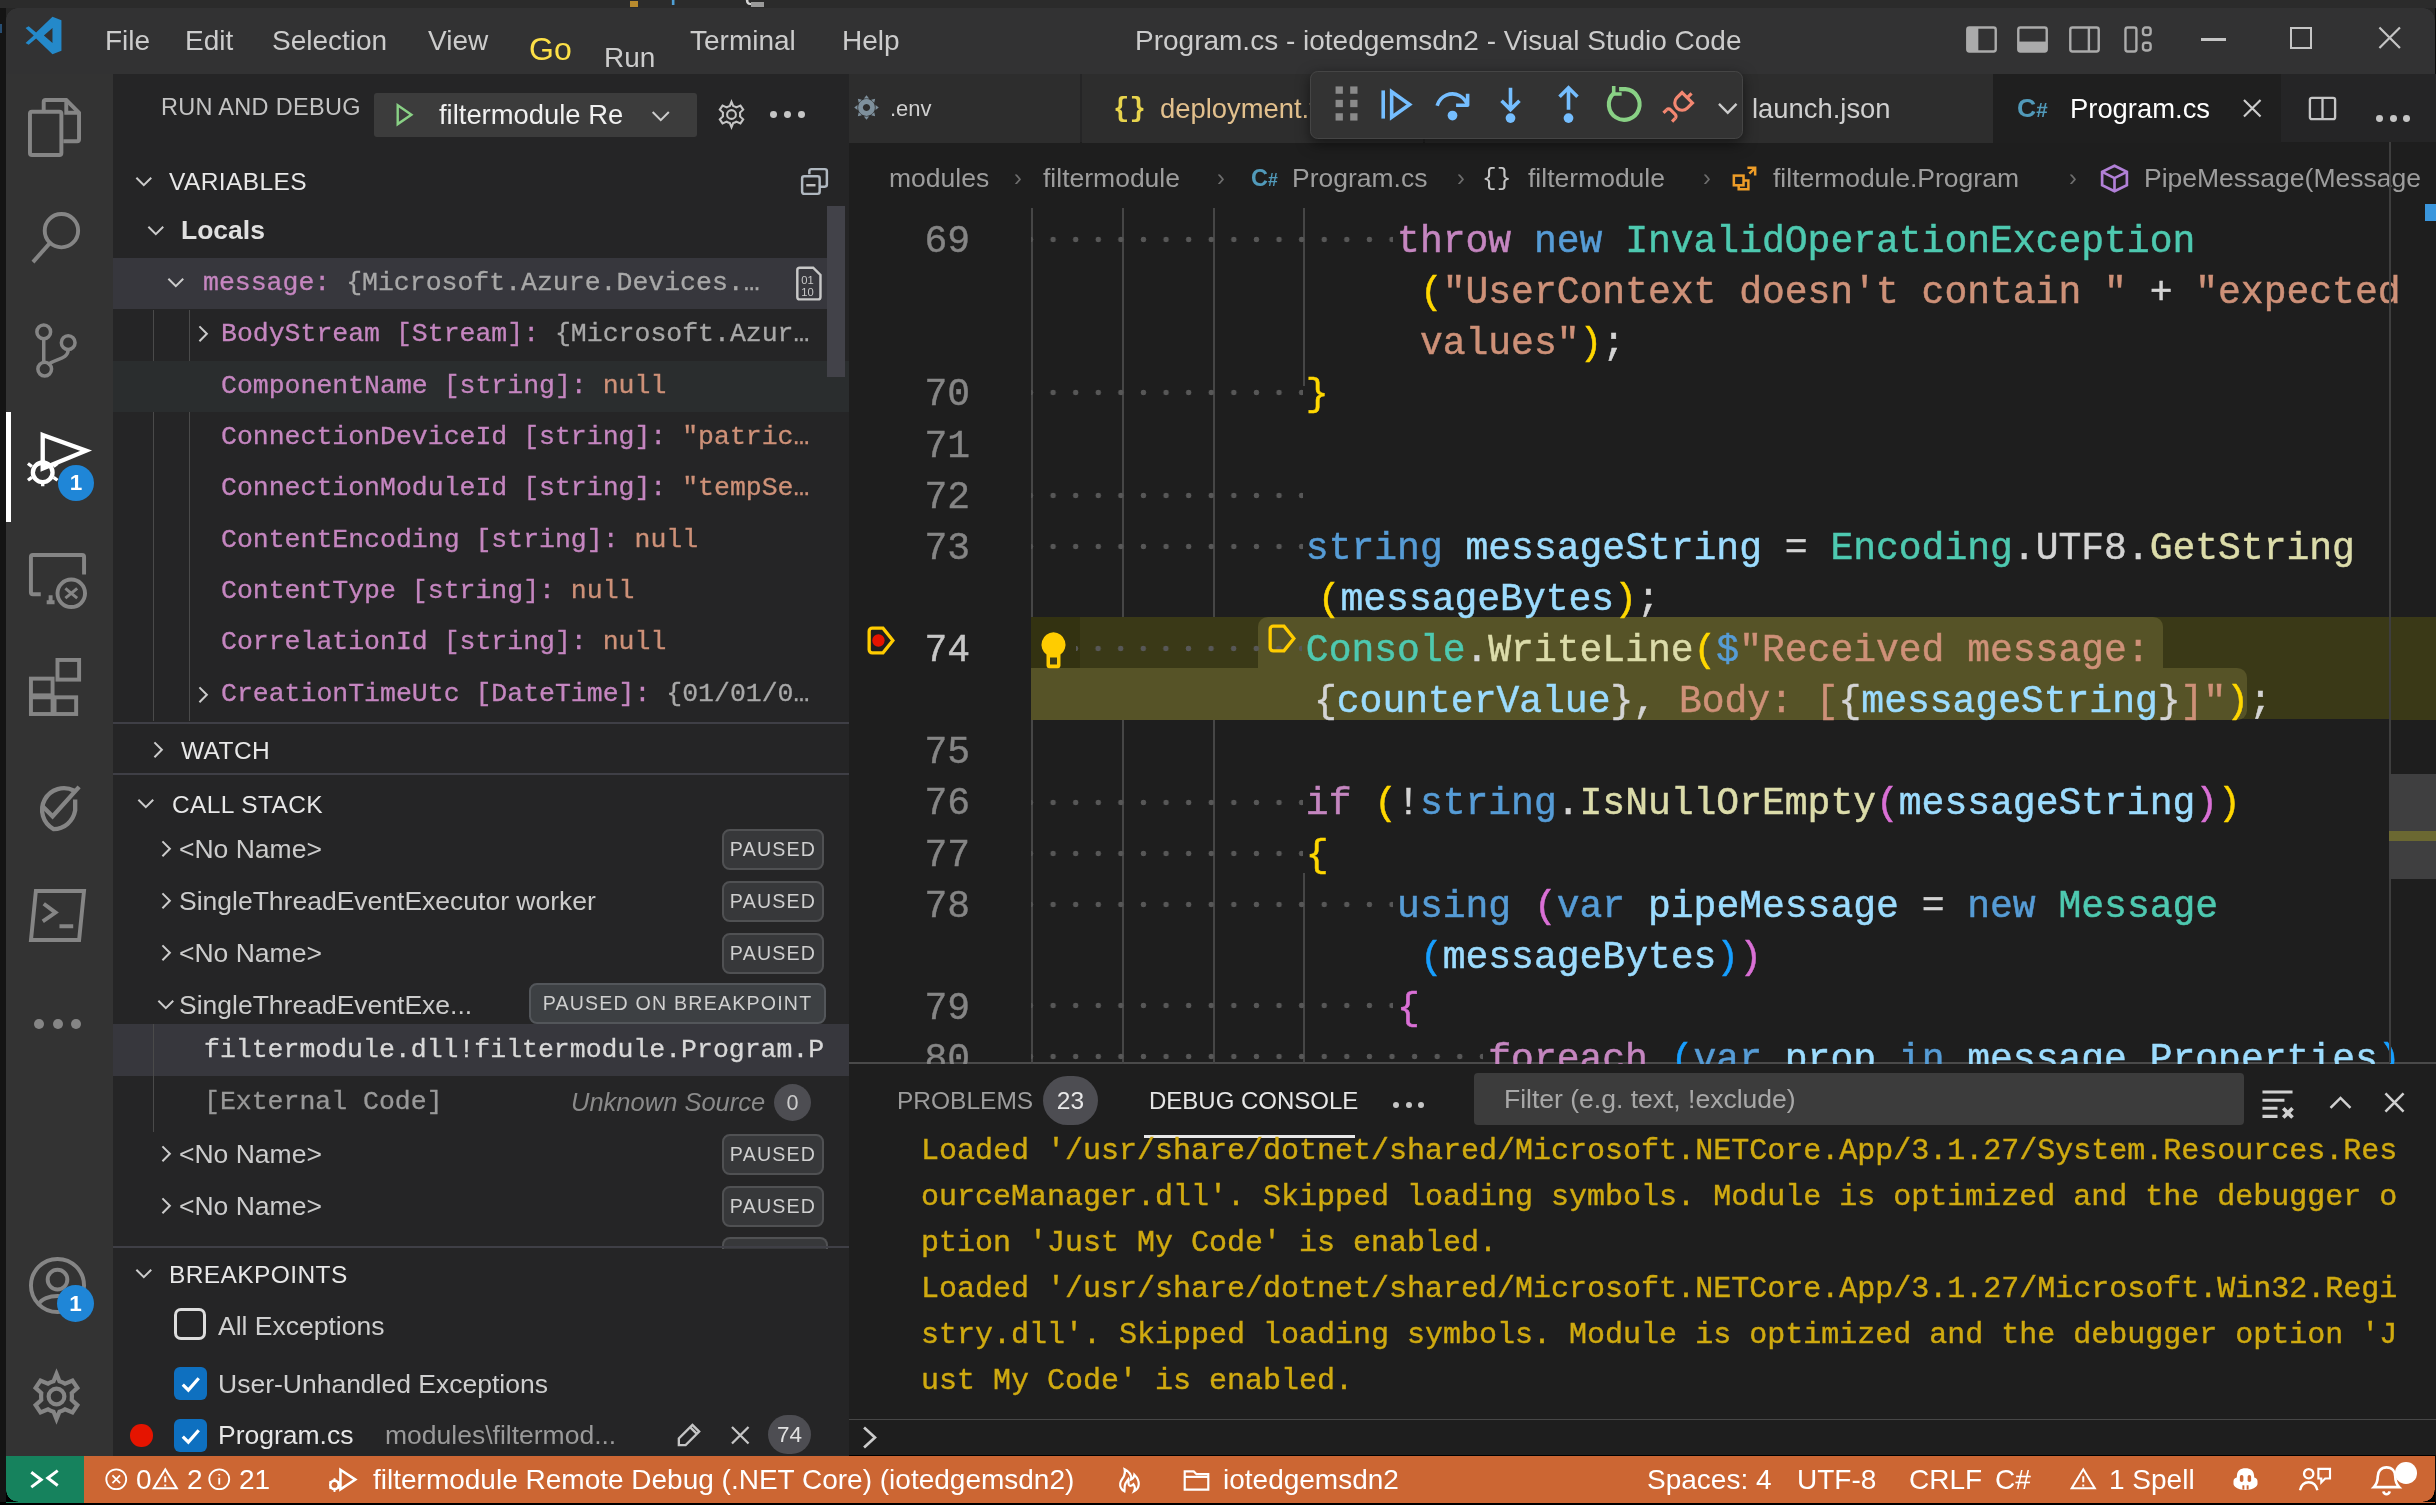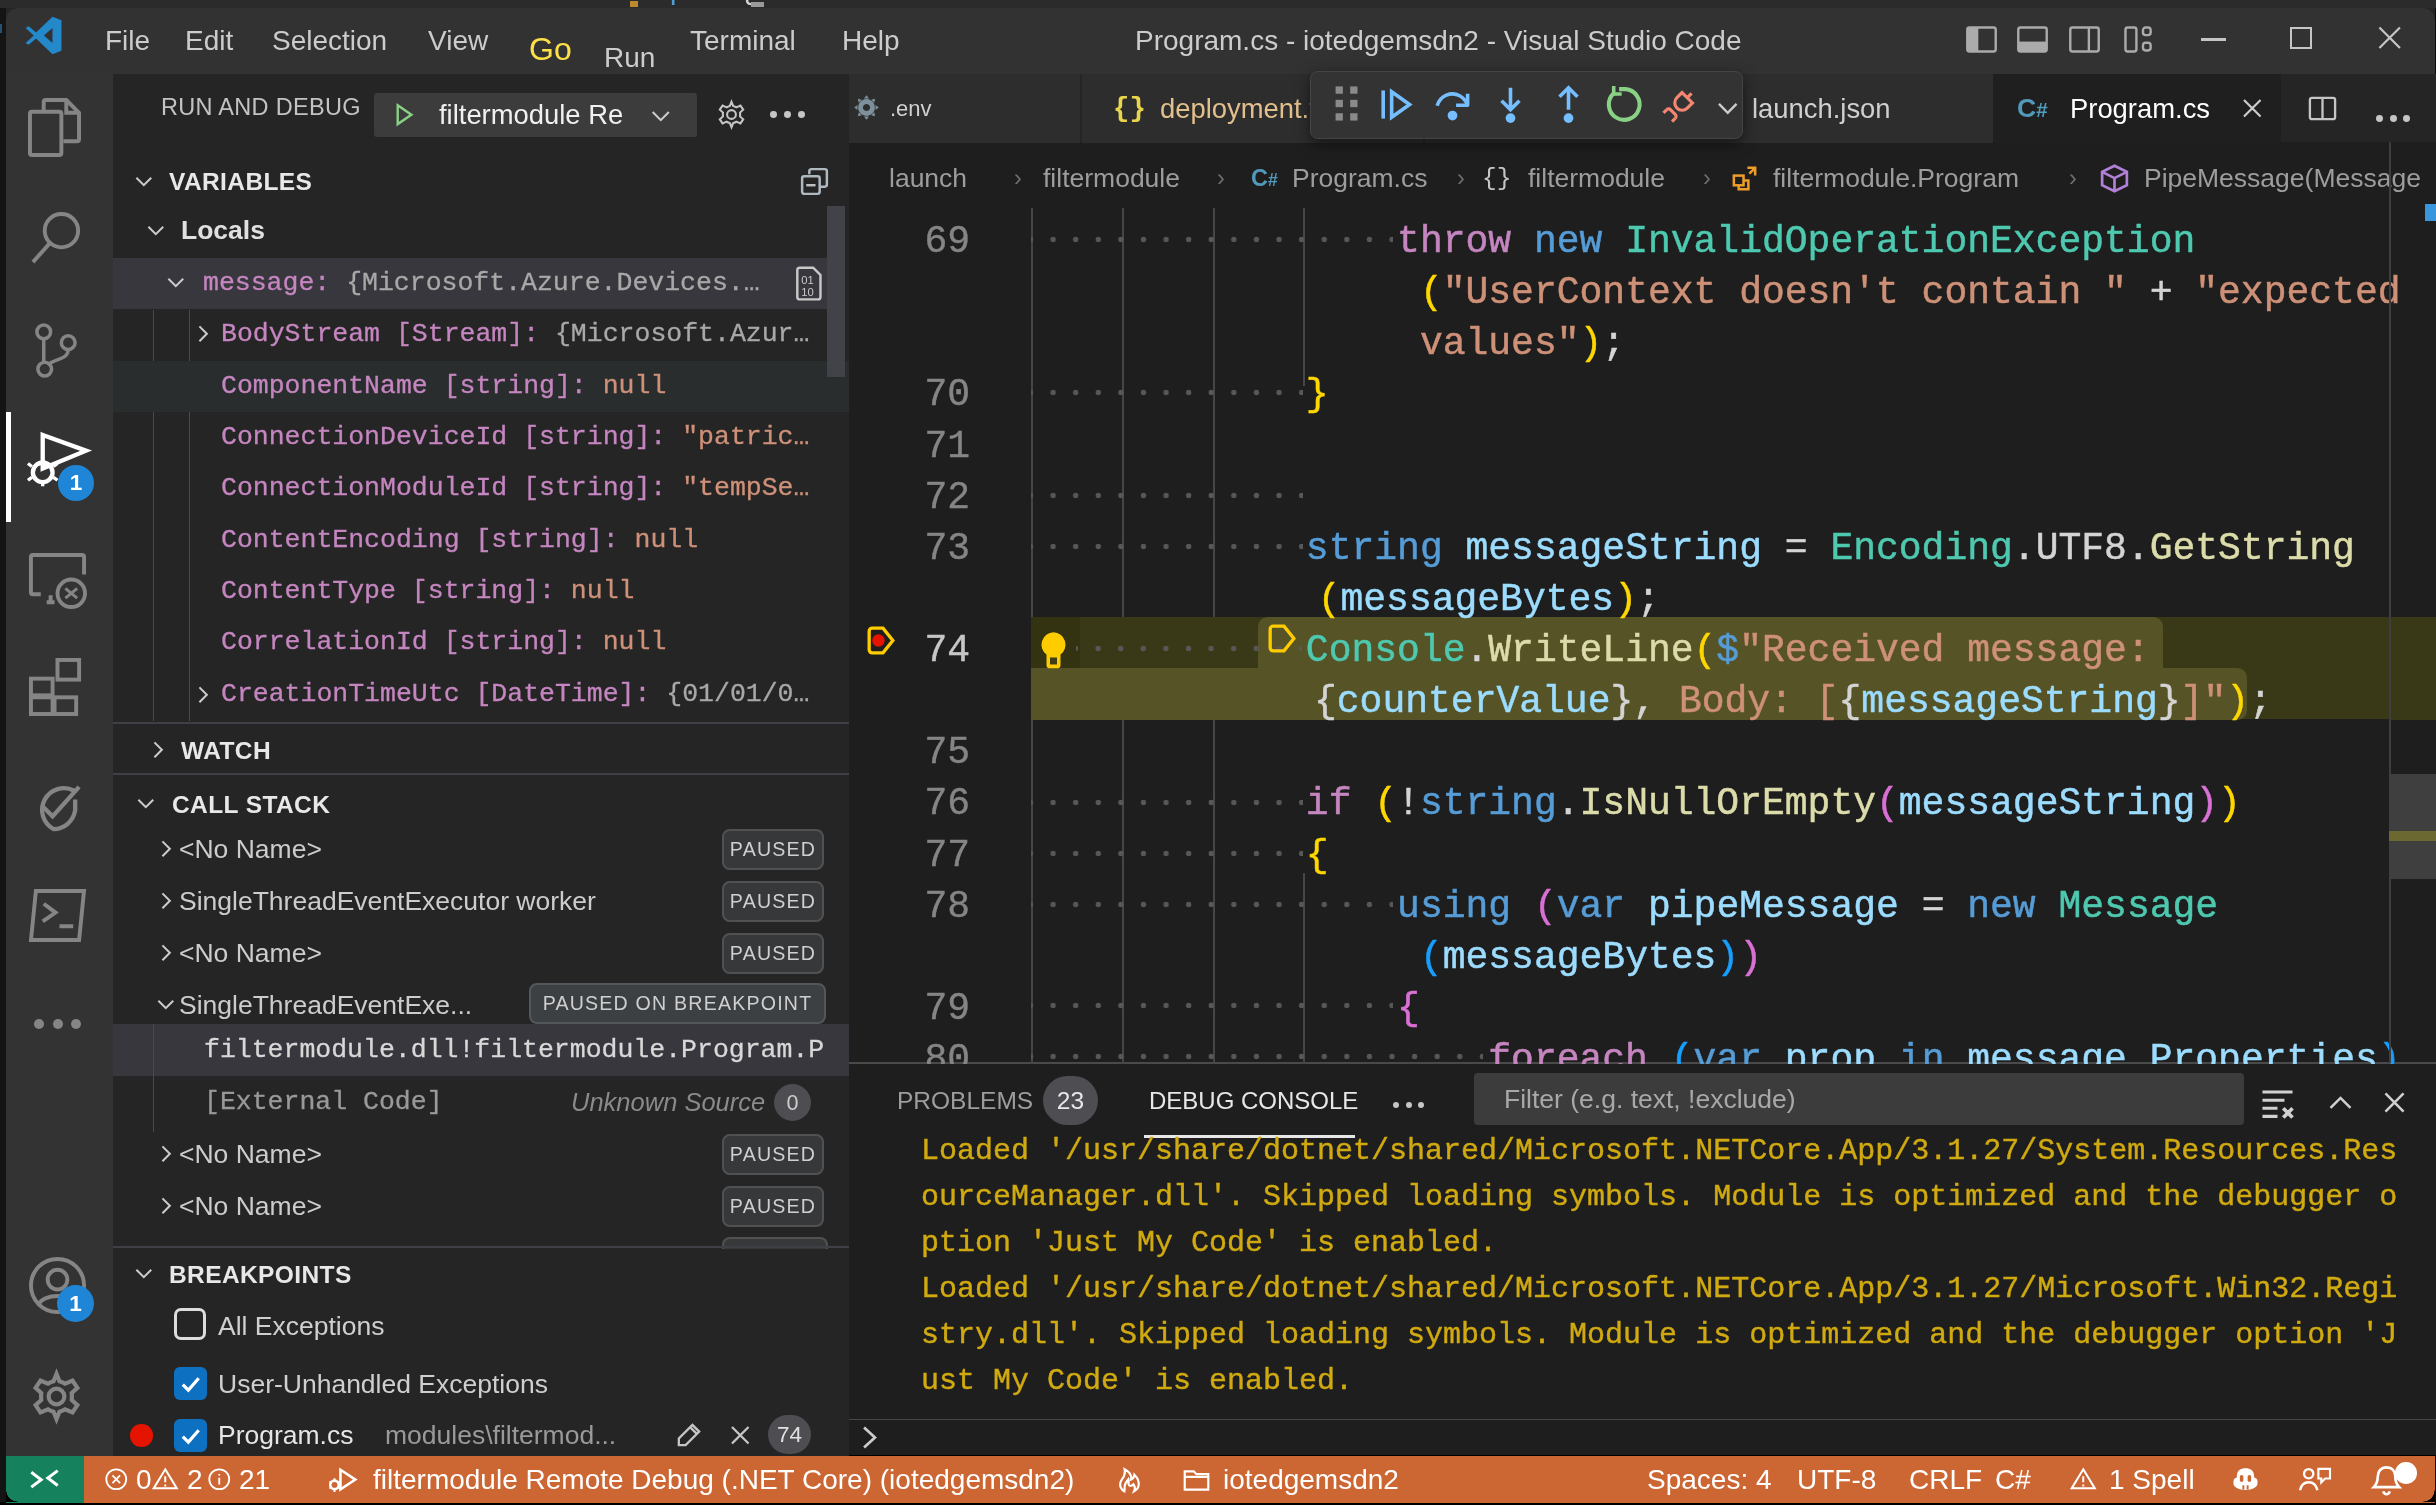--- a/index.html
+++ b/index.html
@@ -9,21 +9,21 @@
   .kb{color:#569CD6}.kc{color:#C586C0}.ty{color:#4EC9B0}.me{color:#DCDCAA}
   .va{color:#9CDCFE}.st{color:#CE9178}.pu{color:#D4D4D4}
   .g1{color:#FFD700}.g2{color:#DA70D6}.g3{color:#179FFF}
   .cl{position:absolute;left:941px;margin-top:7.8px;-webkit-text-stroke:0.5px;white-space:pre;font:38px/51px "Liberation Mono",monospace;color:#D4D4D4;letter-spacing:0}
   .ln{position:absolute;left:882px;width:88px;margin-top:7.8px;-webkit-text-stroke:0.4px;text-align:right;white-space:pre;font:38px/51px "Liberation Mono",monospace;color:#858585}
   .dots{position:absolute;height:51px;margin-top:5.9px;background-image:radial-gradient(circle,#575757 2.5px,transparent 3.1px);background-size:22.6px 51px;background-position:10.8px 50%;background-repeat:repeat-x}
   .guide{position:absolute;width:2px;background:#464646}
   .trow{position:absolute;left:113px;width:733px;height:51px;font:26.5px/51px "Liberation Mono",monospace;white-space:pre;overflow:hidden;-webkit-text-stroke:0.3px}
   .srow{position:absolute;left:113px;width:733px;height:52px;font:26.5px/52px "Liberation Sans",sans-serif;color:#cccccc;white-space:pre;overflow:hidden}
   .chev{position:absolute;width:21.6px;height:21.6px}
-  .hdr{position:absolute;font-family:"Liberation Sans",sans-serif;font-weight:bold;font-size:24.5px;color:#e8e8e8;letter-spacing:0.4px}
+  .hdr{position:absolute;font-family:"Liberation Sans",sans-serif;font-weight:normal;font-size:24.5px;color:#e8e8e8;letter-spacing:0.4px}
   .badge{position:absolute;height:37px;background:#37383a;border:2px solid #505153;border-radius:7.8px;color:#cfcfcf;font:19.6px/37px "Liberation Sans",sans-serif;letter-spacing:1.2px;text-align:center}
   .cons{position:absolute;left:921px;white-space:pre;font:30px/46px "Liberation Mono",monospace;color:#D0AA10;-webkit-text-stroke:0.4px}
   .sbit{position:absolute;font:28px/47px "Liberation Sans",sans-serif;color:#fff;white-space:pre}
   .bc{position:absolute;top:149px;height:59px;font:26.5px/59px "Liberation Sans",sans-serif;color:#9d9d9d;white-space:pre}
   .bsep{position:absolute;top:149px;height:59px;font:23.5px/59px "Liberation Sans",sans-serif;color:#6e6e6e}
   svg{position:absolute;overflow:visible}
 </style>
 </head>
 <body>
 
@@ -308,21 +308,21 @@
     <path d="M3 3 L13 13 M13 3 L3 13"></path>
   </svg>
 <svg style="left:2307px;top:93px" width="31" height="31" viewBox="0 0 16 16" fill="none" stroke="#c5c5c5" stroke-width="1.2">
   <rect x="1.5" y="2.5" width="13" height="11" rx="1"></rect>
     <path d="M8 2.5 V13.5"></path>
 </svg>
 <div class="a" style="left:2376px;top:115px;width:6.9px;height:6.9px;border-radius:50%;background:#c5c5c5"></div>
 <div class="a" style="left:2390px;top:115px;width:6.9px;height:6.9px;border-radius:50%;background:#c5c5c5"></div>
 <div class="a" style="left:2403px;top:115px;width:6.9px;height:6.9px;border-radius:50%;background:#c5c5c5"></div>
 
-<div class="bc" style="left:889px">launch</div>
+<div class="bc" style="left:889px">modules</div>
 <div class="bsep" style="left:1014px">›</div>
 <div class="bc" style="left:1043px">filtermodule</div>
 <div class="bsep" style="left:1217px">›</div>
 <div class="s a" style="left:1251px;top:149px;height:59px;line-height:59px;font-size:23.5px;font-weight:bold;color:#519aba">C<span style="font-size:17.6px">#</span></div>
 <div class="bc" style="left:1292px">Program.cs</div>
 <div class="bsep" style="left:1457px">›</div>
 <div class="m a" style="left:1482px;top:149px;height:59px;line-height:59px;font-size:24.5px;color:#c5c5c5">{}</div>
 <div class="bc" style="left:1528px">filtermodule</div>
 <div class="bsep" style="left:1703px">›</div>
 <svg style="left:1729px;top:163px" width="31" height="31" viewBox="0 0 16 16" fill="none" stroke="#ee9d28" stroke-width="1.3">

